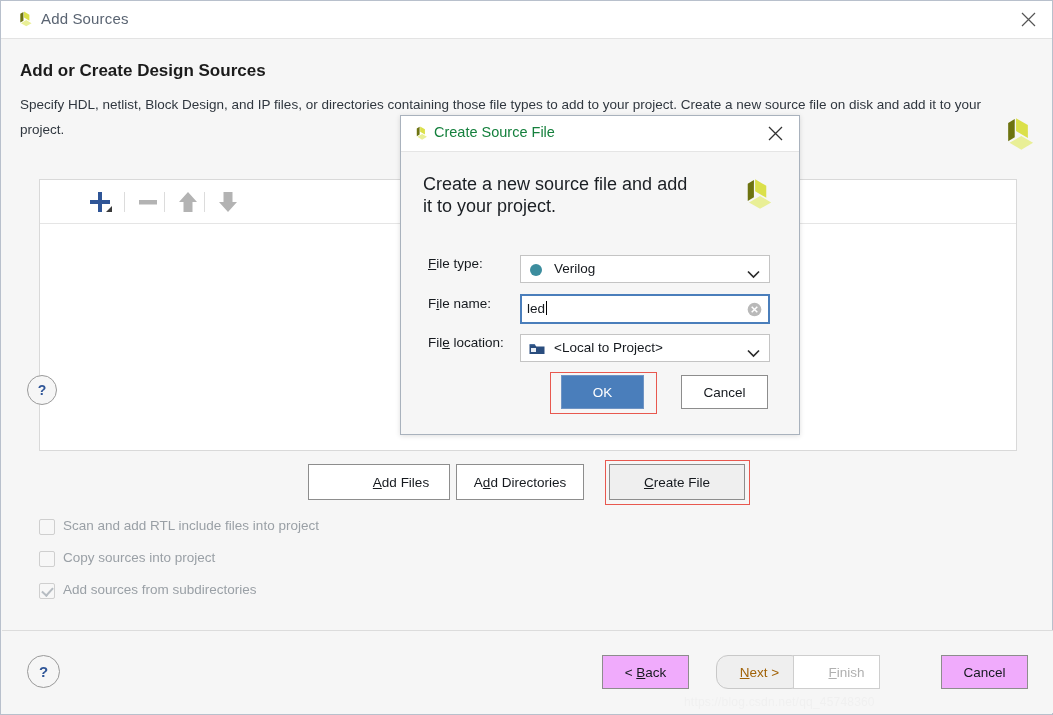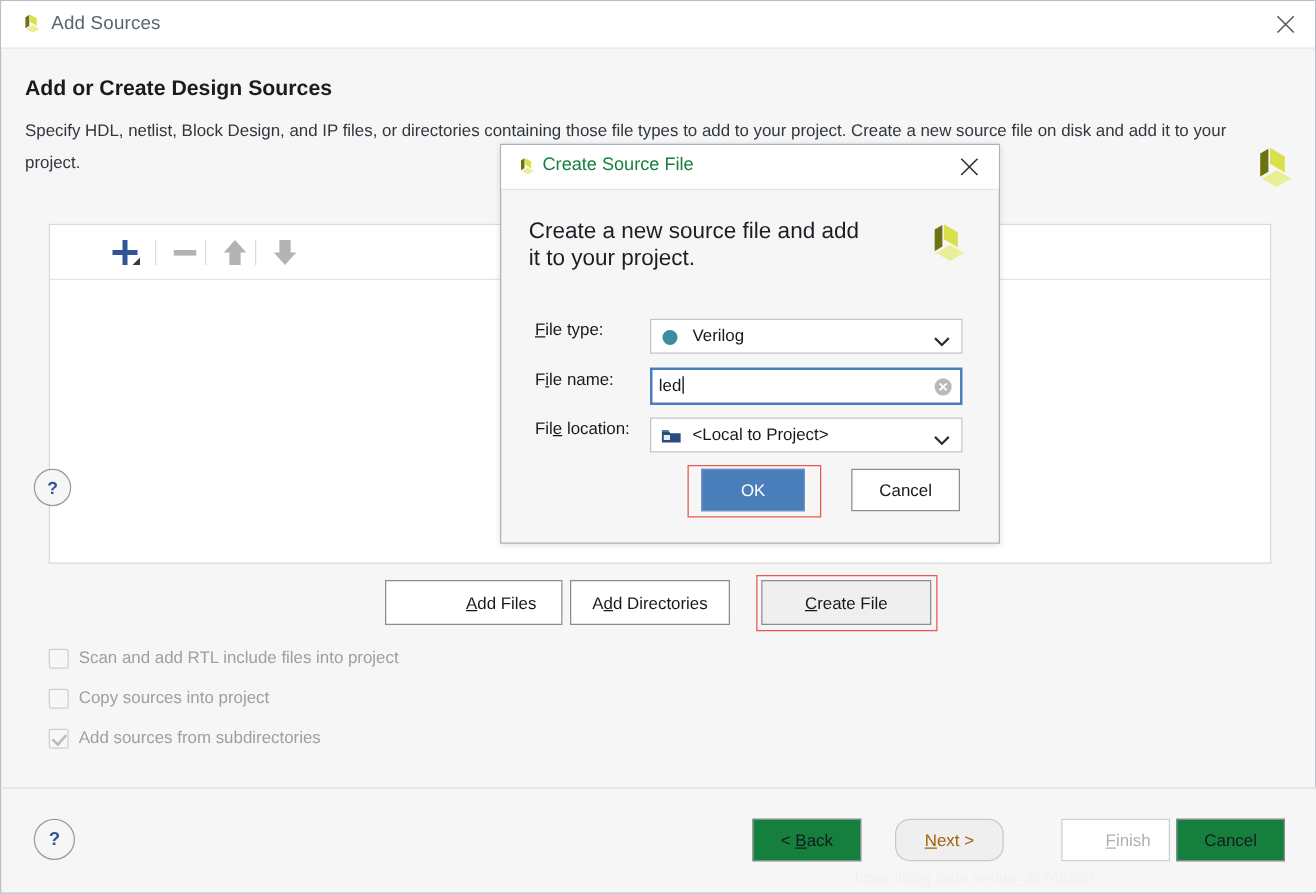--- a/index.html
+++ b/index.html
@@ -211,21 +211,21 @@
     text-align: center;
     line-height: 32px;
     cursor: pointer;
     box-sizing: border-box;
   }
   .nav-btn {
     position: absolute;
     top: 654px;
     width: 87px;
     height: 34px;
-    background: #15803d;
+    background: #f0abfc;
     border: 1px solid #8d8d8d;
     box-sizing: border-box;
     font-family: "Liberation Sans", sans-serif;
     font-size: 13.5px;
     color: #15191e;
     cursor: pointer;
     padding: 0;
   }
   .nav-btn.disabled-gray {
     background: #efefef;
@@ -512,21 +512,21 @@
   </div>
 
   <div id="footer"></div>
   <div class="help-circle">?</div>
   <button class="nav-btn" style="left:601px;">
     <span>&lt; </span><span class="u">B</span><span>ack</span>
   </button>
   <button class="nav-btn disabled-gray" style="left:715px;">
     <span class="u">N</span><span>ext &gt;</span>
   </button>
-  <button class="nav-btn disabled-white" style="left:848px;padding-left:20px;">
+  <button class="nav-btn disabled-white" style="left:792px;padding-left:20px;">
     <span class="u">F</span><span>inish</span>
   </button>
   <button class="nav-btn" style="left:940px;">Cancel</button>
   <div class="watermark">https://blog.csdn.net/qq_45748360</div>
 
   <div id="modal">
     <div id="modal-title">
       <span class="mt-logo">
         <svg width="18" height="18" viewBox="0 0 32 32">
           <path d="M13.5 3 L13.5 17 L8.5 20 L8.5 6 Z" fill="#6d7310"></path>

